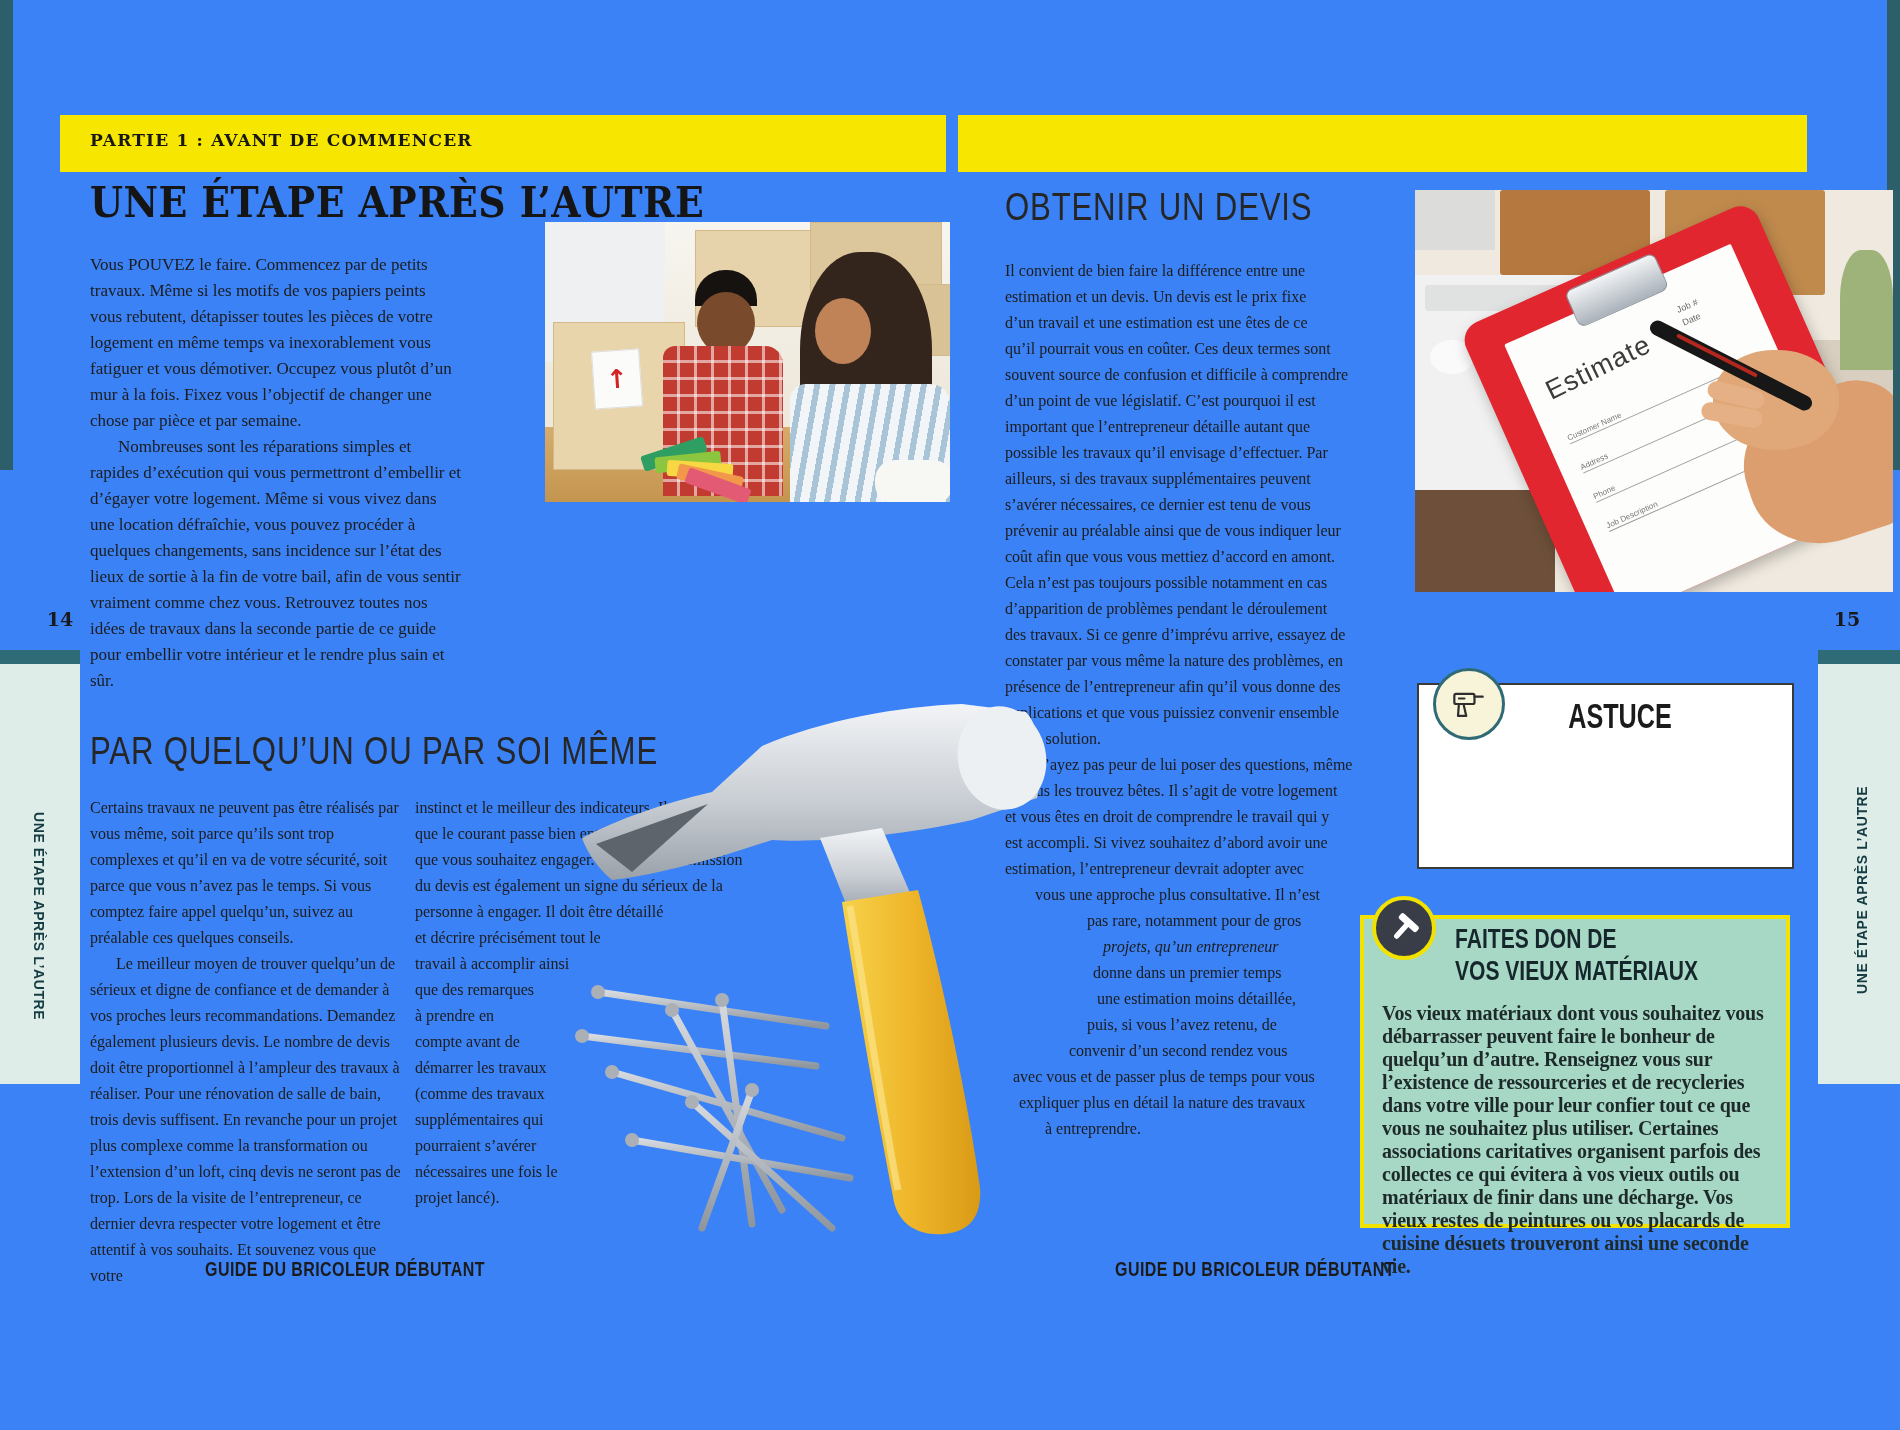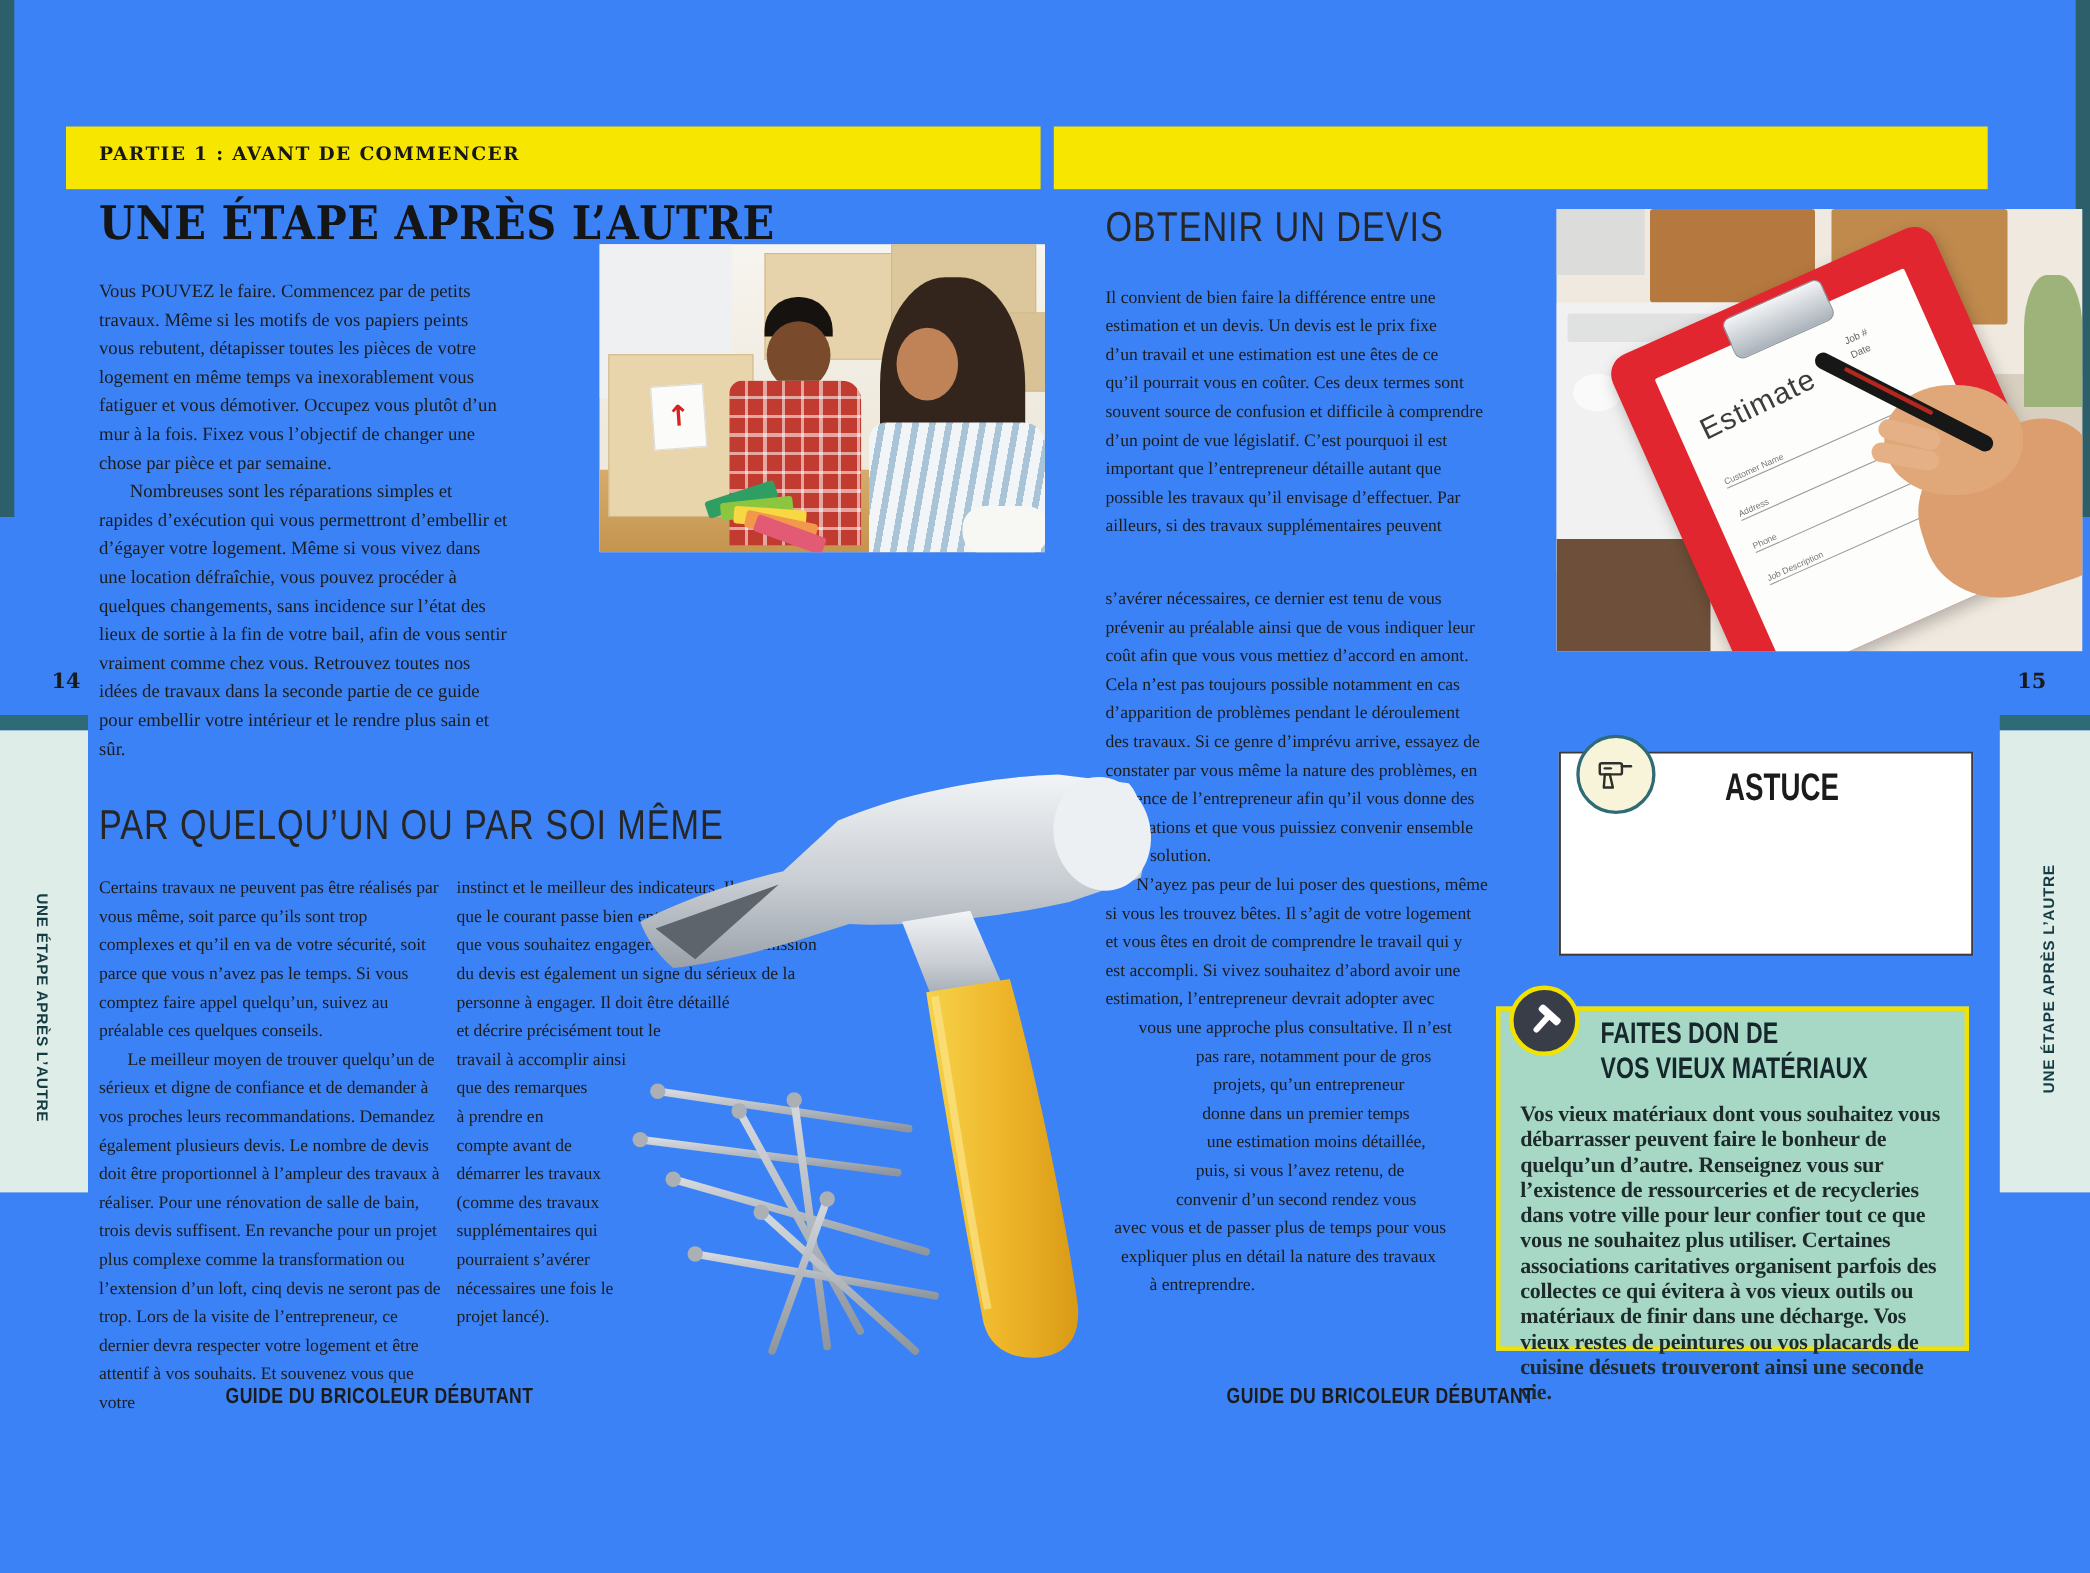--- a/index.html
+++ b/index.html
@@ -191,38 +191,38 @@
   <div class="abs" style="left:1005px;top:258px;">
       <div class="bline" style="padding-left: 0px;">Il convient de bien faire la différence entre une</div>
       <div class="bline" style="padding-left: 0px;">estimation et un devis. Un devis est le prix fixe</div>
       <div class="bline" style="padding-left: 0px;">d’un travail et une estimation est une êtes de ce</div>
       <div class="bline" style="padding-left: 0px;">qu’il pourrait vous en coûter. Ces deux termes sont</div>
       <div class="bline" style="padding-left: 0px;">souvent source de confusion et difficile à comprendre</div>
       <div class="bline" style="padding-left: 0px;">d’un point de vue législatif. C’est pourquoi il est</div>
       <div class="bline" style="padding-left: 0px;">important que l’entrepreneur détaille autant que</div>
       <div class="bline" style="padding-left: 0px;">possible les travaux qu’il envisage d’effectuer. Par</div>
       <div class="bline" style="padding-left: 0px;">ailleurs, si des travaux supplémentaires peuvent</div>
-      <div class="bline" style="padding-left: 0px; margin-top: 40px;">s’avérer nécessaires, ce dernier est tenu de vous</div>
+      <div class="bline" style="padding-left: 0px;">s’avérer nécessaires, ce dernier est tenu de vous</div>
       <div class="bline" style="padding-left: 0px;">prévenir au préalable ainsi que de vous indiquer leur</div>
       <div class="bline" style="padding-left: 0px;">coût afin que vous vous mettiez d’accord en amont.</div>
       <div class="bline" style="padding-left: 0px;">Cela n’est pas toujours possible notamment en cas</div>
       <div class="bline" style="padding-left: 0px;">d’apparition de problèmes pendant le déroulement</div>
       <div class="bline" style="padding-left: 0px;">des travaux. Si ce genre d’imprévu arrive, essayez de</div>
       <div class="bline" style="padding-left: 0px;">constater par vous même la nature des problèmes, en</div>
       <div class="bline" style="padding-left: 0px;">présence de l’entrepreneur afin qu’il vous donne des</div>
       <div class="bline" style="padding-left: 0px;">explications et que vous puissiez convenir ensemble</div>
       <div class="bline" style="padding-left: 0px;">d’une solution.</div>
       <div class="bline" style="padding-left: 28px;">N’ayez pas peur de lui poser des questions, même</div>
       <div class="bline" style="padding-left: 0px;">si vous les trouvez bêtes. Il s’agit de votre logement</div>
       <div class="bline" style="padding-left: 0px;">et vous êtes en droit de comprendre le travail qui y</div>
       <div class="bline" style="padding-left: 0px;">est accompli. Si vivez souhaitez d’abord avoir une</div>
       <div class="bline" style="padding-left: 0px;">estimation, l’entrepreneur devrait adopter avec</div>
       <div class="bline" style="padding-left: 30px;">vous une approche plus consultative. Il n’est</div>
       <div class="bline" style="padding-left: 82px;">pas rare, notamment pour de gros</div>
-      <div class="bline" style="padding-left: 98px;">projets, qu’un entrepreneur</div>
+      <div class="bline" style="padding-left: 98px; font-style: italic;">projets, qu’un entrepreneur</div>
       <div class="bline" style="padding-left: 88px;">donne dans un premier temps</div>
       <div class="bline" style="padding-left: 92px;">une estimation moins détaillée,</div>
       <div class="bline" style="padding-left: 82px;">puis, si vous l’avez retenu, de</div>
       <div class="bline" style="padding-left: 64px;">convenir d’un second rendez vous</div>
       <div class="bline" style="padding-left: 8px;">avec vous et de passer plus de temps pour vous</div>
       <div class="bline" style="padding-left: 14px;">expliquer plus en détail la nature des travaux</div>
       <div class="bline" style="padding-left: 40px;">à entreprendre.</div>
     </div>
 
   <div class="photo-clip">

